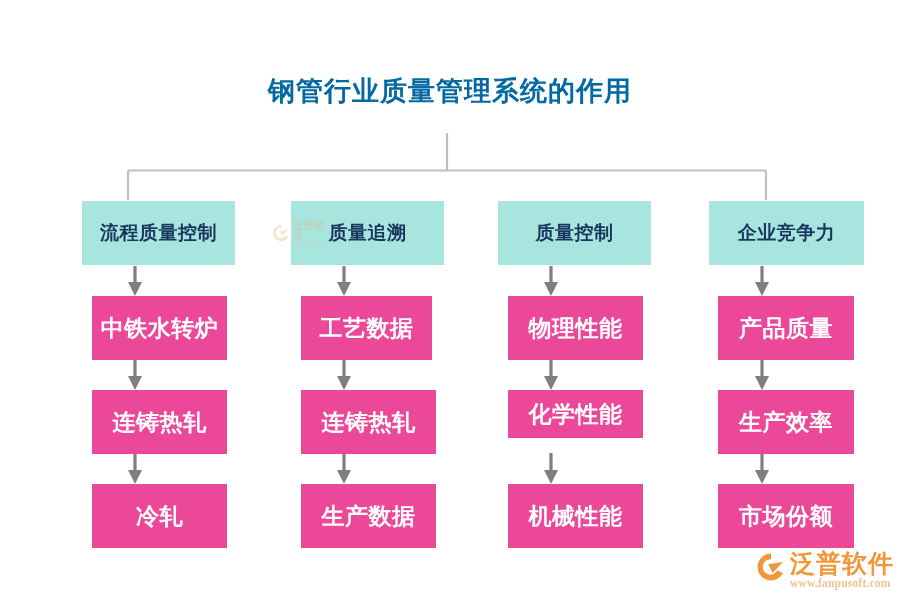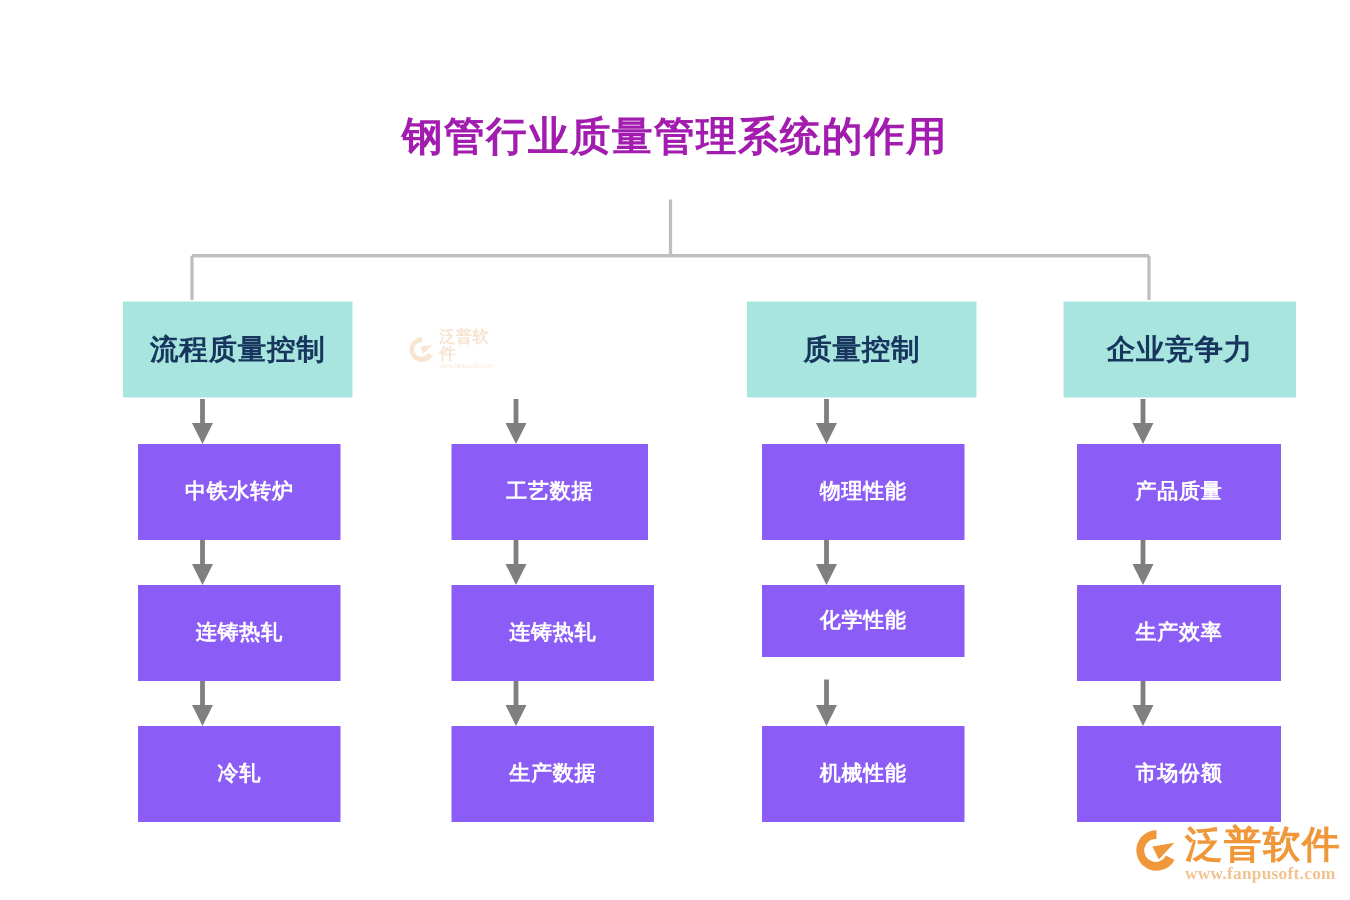--- a/index.html
+++ b/index.html
@@ -22,21 +22,21 @@
 
   
   .title {
     position: absolute;
     left: 0;
     top: 74px;
     width: 900px;
     text-align: center;
     font-size: 27px;
     font-weight: bold;
-    color: #a21caf;
+    color: #0369a1;
     letter-spacing: 1px;
     line-height: 34px;
     font-family: "Liberation Serif", "DejaVu Serif", serif;
   }
 
   
   .connectors {
     position: absolute;
     left: 0;
     top: 0;
@@ -57,23 +57,23 @@
   }
   .node-head {
     background: #A9E5DF;
     color: #17365D;
     font-size: 19px;
     font-weight: bold;
     font-family: "Liberation Serif", "DejaVu Serif", serif;
     letter-spacing: 0.5px;
   }
   .node-body {
-    background: #8b5cf6;
+    background: #ec4899;
     color: #FFFFFF;
-    font-size: 14px;
+    font-size: 23px;
     font-weight: bold;
     font-family: "Liberation Serif", "DejaVu Serif", serif;
     letter-spacing: 0.5px;
   }
 
   
   .watermark-faint {
     position: absolute;
     left: 272px;
     top: 218px;
@@ -190,20 +190,21 @@
       <line x1="762" y1="453" x2="762" y2="471"></line>
       <polygon points="755,470 769,470 762,484" stroke="none"></polygon>
     </g>
   </svg>
 
   <div class="node node-head" style="left:58px;  top:201px; width:153px; height:64px;">流程质量控制</div>
   <div class="node node-body" style="left:68px;  top:296px; width:135px; height:64px;">中铁水转炉</div>
   <div class="node node-body" style="left:68px;  top:390px; width:135px; height:64px;">连铸热轧</div>
   <div class="node node-body" style="left:68px;  top:484px; width:135px; height:64px;">冷轧</div>
 
+  <div class="node node-head" style="left:267px; top:201px; width:153px; height:64px;">质量追溯</div>
   <div class="node node-body" style="left:277px; top:296px; width:131px; height:64px;">工艺数据</div>
   <div class="node node-body" style="left:277px; top:390px; width:135px; height:64px;">连铸热轧</div>
   <div class="node node-body" style="left:277px; top:484px; width:135px; height:64px;">生产数据</div>
 
   <div class="node node-head" style="left:474px; top:201px; width:153px; height:64px;">质量控制</div>
   <div class="node node-body" style="left:484px; top:296px; width:135px; height:64px;">物理性能</div>
   <div class="node node-body" style="left:484px; top:390px; width:135px; height:48px;">化学性能</div>
   <div class="node node-body" style="left:484px; top:484px; width:135px; height:64px;">机械性能</div>
 
   <div class="node node-head" style="left:685px; top:201px; width:155px; height:64px;">企业竞争力</div>

